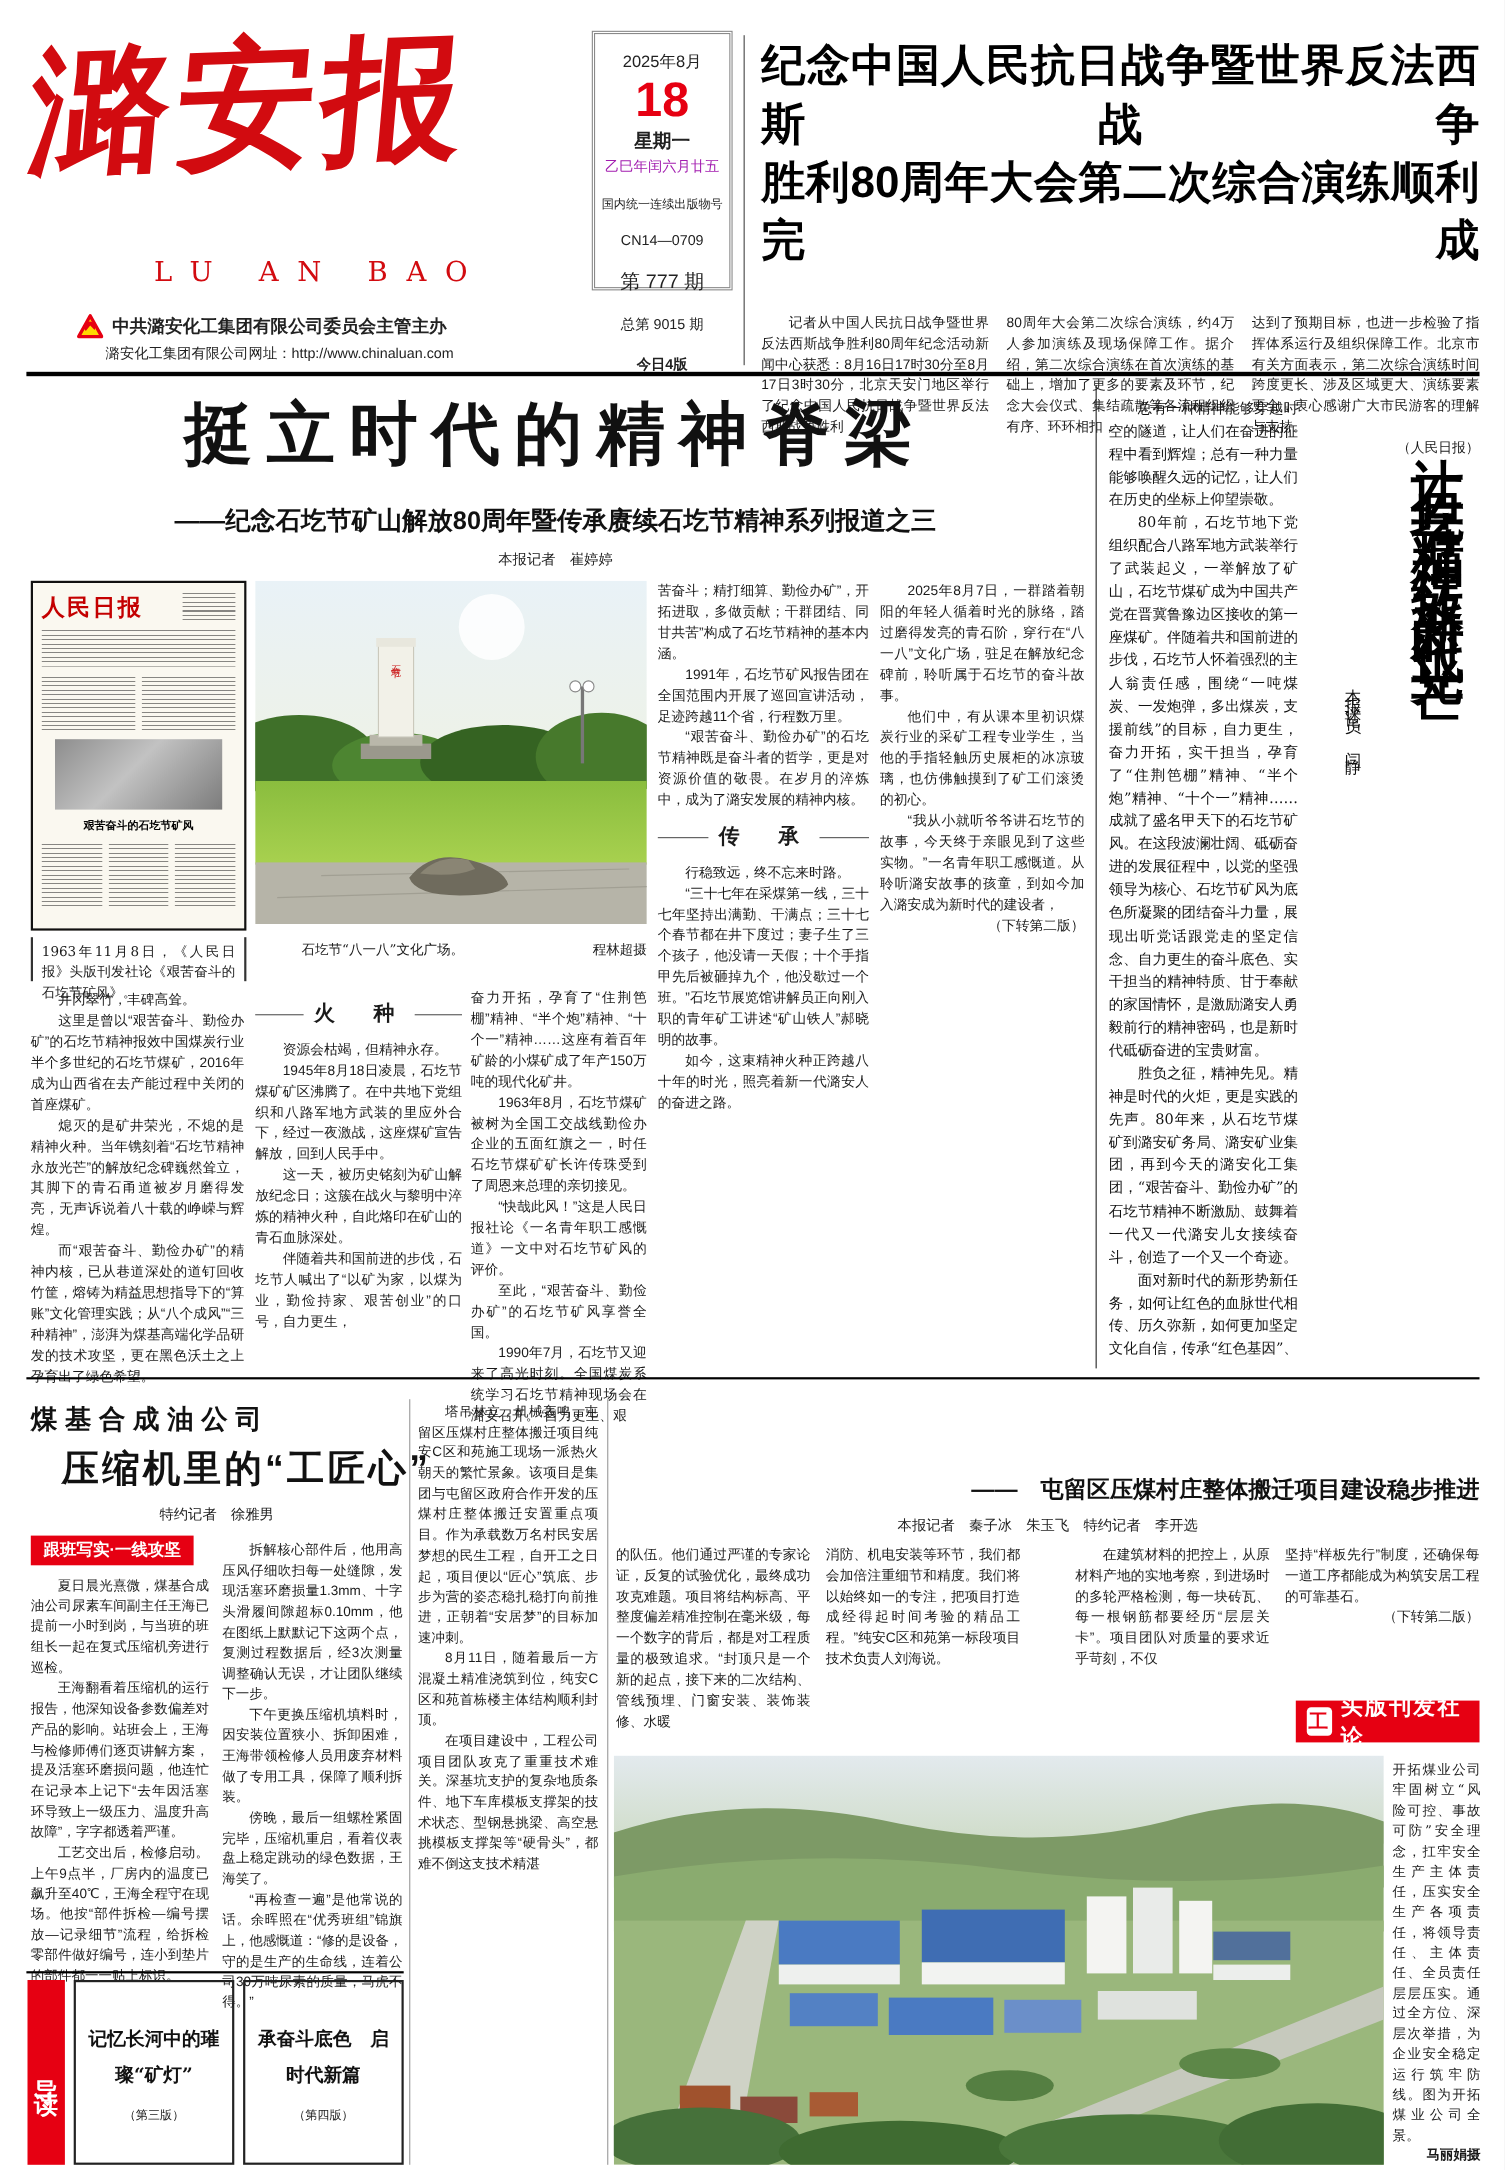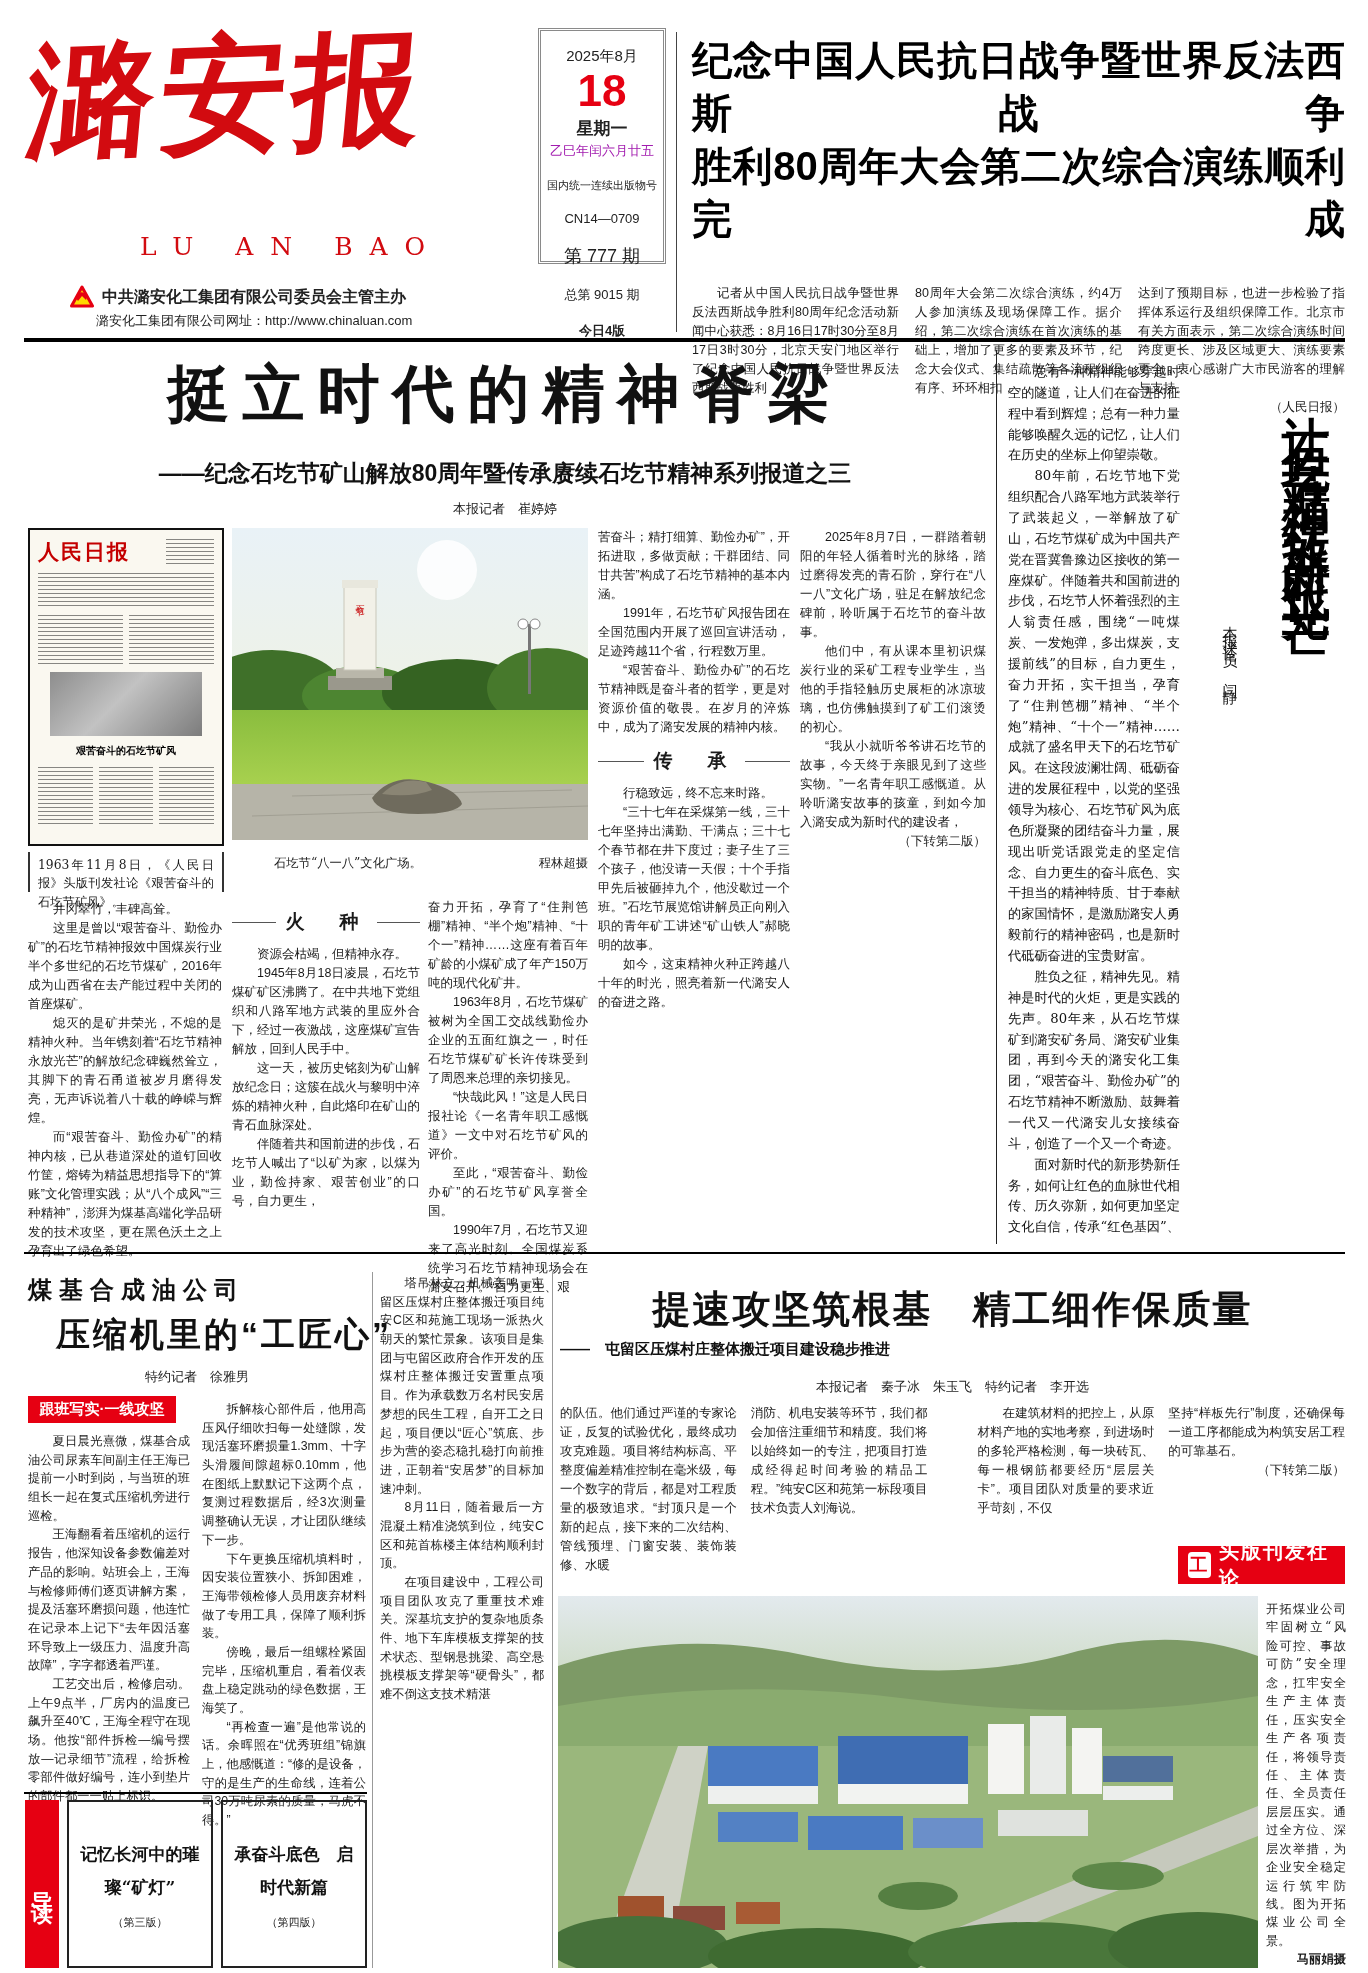--- a/index.html
+++ b/index.html
@@ -45,21 +45,21 @@
   
   .comm-text{font-family:"DejaVu Serif",serif;font-size:13.2px;line-height:1.58;text-align:justify;color:#111;}
   .vert{writing-mode:vertical-rl;text-orientation:upright;}
   .comm-title{font-family:"DejaVu Serif",serif;font-size:48px;font-weight:bold;letter-spacing:16px;color:#000;}
   .comm-author{font-family:"DejaVu Serif",serif;font-size:15px;letter-spacing:7px;color:#111;}
   
   .kicker{font-size:24px;font-weight:800;letter-spacing:7px;}
   .l-title{font-size:34px;font-weight:900;letter-spacing:3px;white-space:nowrap;}
   .badge{background:#e60012;color:#fff;font-weight:bold;display:flex;align-items:center;justify-content:center;}
   .m-h1{font-size:38px;font-weight:900;letter-spacing:2px;text-align:center;white-space:nowrap;}
-  .m-sub{font-size:15px;font-weight:bold;text-align:left;}
+  .m-sub{font-size:21px;font-weight:bold;text-align:right;}
   .focus-badge{background:#e60012;color:#fff;display:flex;align-items:center;gap:8px;
                font-size:20px;font-weight:900;padding:0 10px;box-sizing:border-box;letter-spacing:2px;}
   .focus-icon{width:26px;height:26px;background:#fff;border-radius:4px;color:#e60012;
               display:flex;align-items:center;justify-content:center;font-size:18px;font-weight:900;}
   
   .guide{display:flex;gap:8px;}
   .guide-label{background:#e60012;color:#fff;font-size:22px;font-weight:bold;letter-spacing:10px;
                display:flex;align-items:center;justify-content:center;}
   .guide-item{border:2px solid #222;flex:1;display:flex;flex-direction:column;align-items:center;
               justify-content:center;gap:12px;padding:8px;box-sizing:border-box;}
@@ -281,21 +281,20 @@
 
   <div class="vrule" style="left:372px;top:1272px;height:696px;background:#999;"></div>
   <div class="vrule" style="left:552px;top:1272px;height:696px;background:#999;"></div>
 
   <div class="abs body-text" style="left:380px;top:1274px;width:164px;height:694px;font-size:12.3px;">
     <p class="para">塔吊林立，机械轰鸣，屯留区压煤村庄整体搬迁项目纯安C区和苑施工现场一派热火朝天的繁忙景象。该项目是集团与屯留区政府合作开发的压煤村庄整体搬迁安置重点项目。作为承载数万名村民安居梦想的民生工程，自开工之日起，项目便以“匠心”筑底、步步为营的姿态稳扎稳打向前推进，正朝着“安居梦”的目标加速冲刺。</p>
     <p class="para">8月11日，随着最后一方混凝土精准浇筑到位，纯安C区和苑首栋楼主体结构顺利封顶。</p>
     <p class="para">在项目建设中，工程公司项目团队攻克了重重技术难关。深基坑支护的复杂地质条件、地下车库模板支撑架的技术状态、型钢悬挑梁、高空悬挑模板支撑架等“硬骨头”，都难不倒这支技术精湛</p>
   </div>
 
-  <div class="abs m-h1" style="left:560px;top:1284px;width:785px;">提速攻坚筑根基　精工细作保质量</div>
   <div class="abs m-sub" style="left:560px;top:1340px;width:785px;">——　屯留区压煤村庄整体搬迁项目建设稳步推进</div>
   <div class="abs byline" style="left:560px;top:1378px;width:785px;">本报记者　秦子冰　朱玉飞　特约记者　李开选</div>
 
   <div class="abs cols" style="left:560px;top:1404px;width:785px;height:136px;gap:14px;">
     <div class="body-text" style="flex:1;">
       <p class="para noindent">的队伍。他们通过严谨的专家论证，反复的试验优化，最终成功攻克难题。项目将结构标高、平整度偏差精准控制在毫米级，每一个数字的背后，都是对工程质量的极致追求。“封顶只是一个新的起点，接下来的二次结构、管线预埋、门窗安装、装饰装修、水暖</p>
     </div>
     <div class="body-text" style="flex:1;">
       <p class="para noindent">消防、机电安装等环节，我们都会加倍注重细节和精度。我们将以始终如一的专注，把项目打造成经得起时间考验的精品工程。”纯安C区和苑第一标段项目技术负责人刘海说。</p>
     </div>

